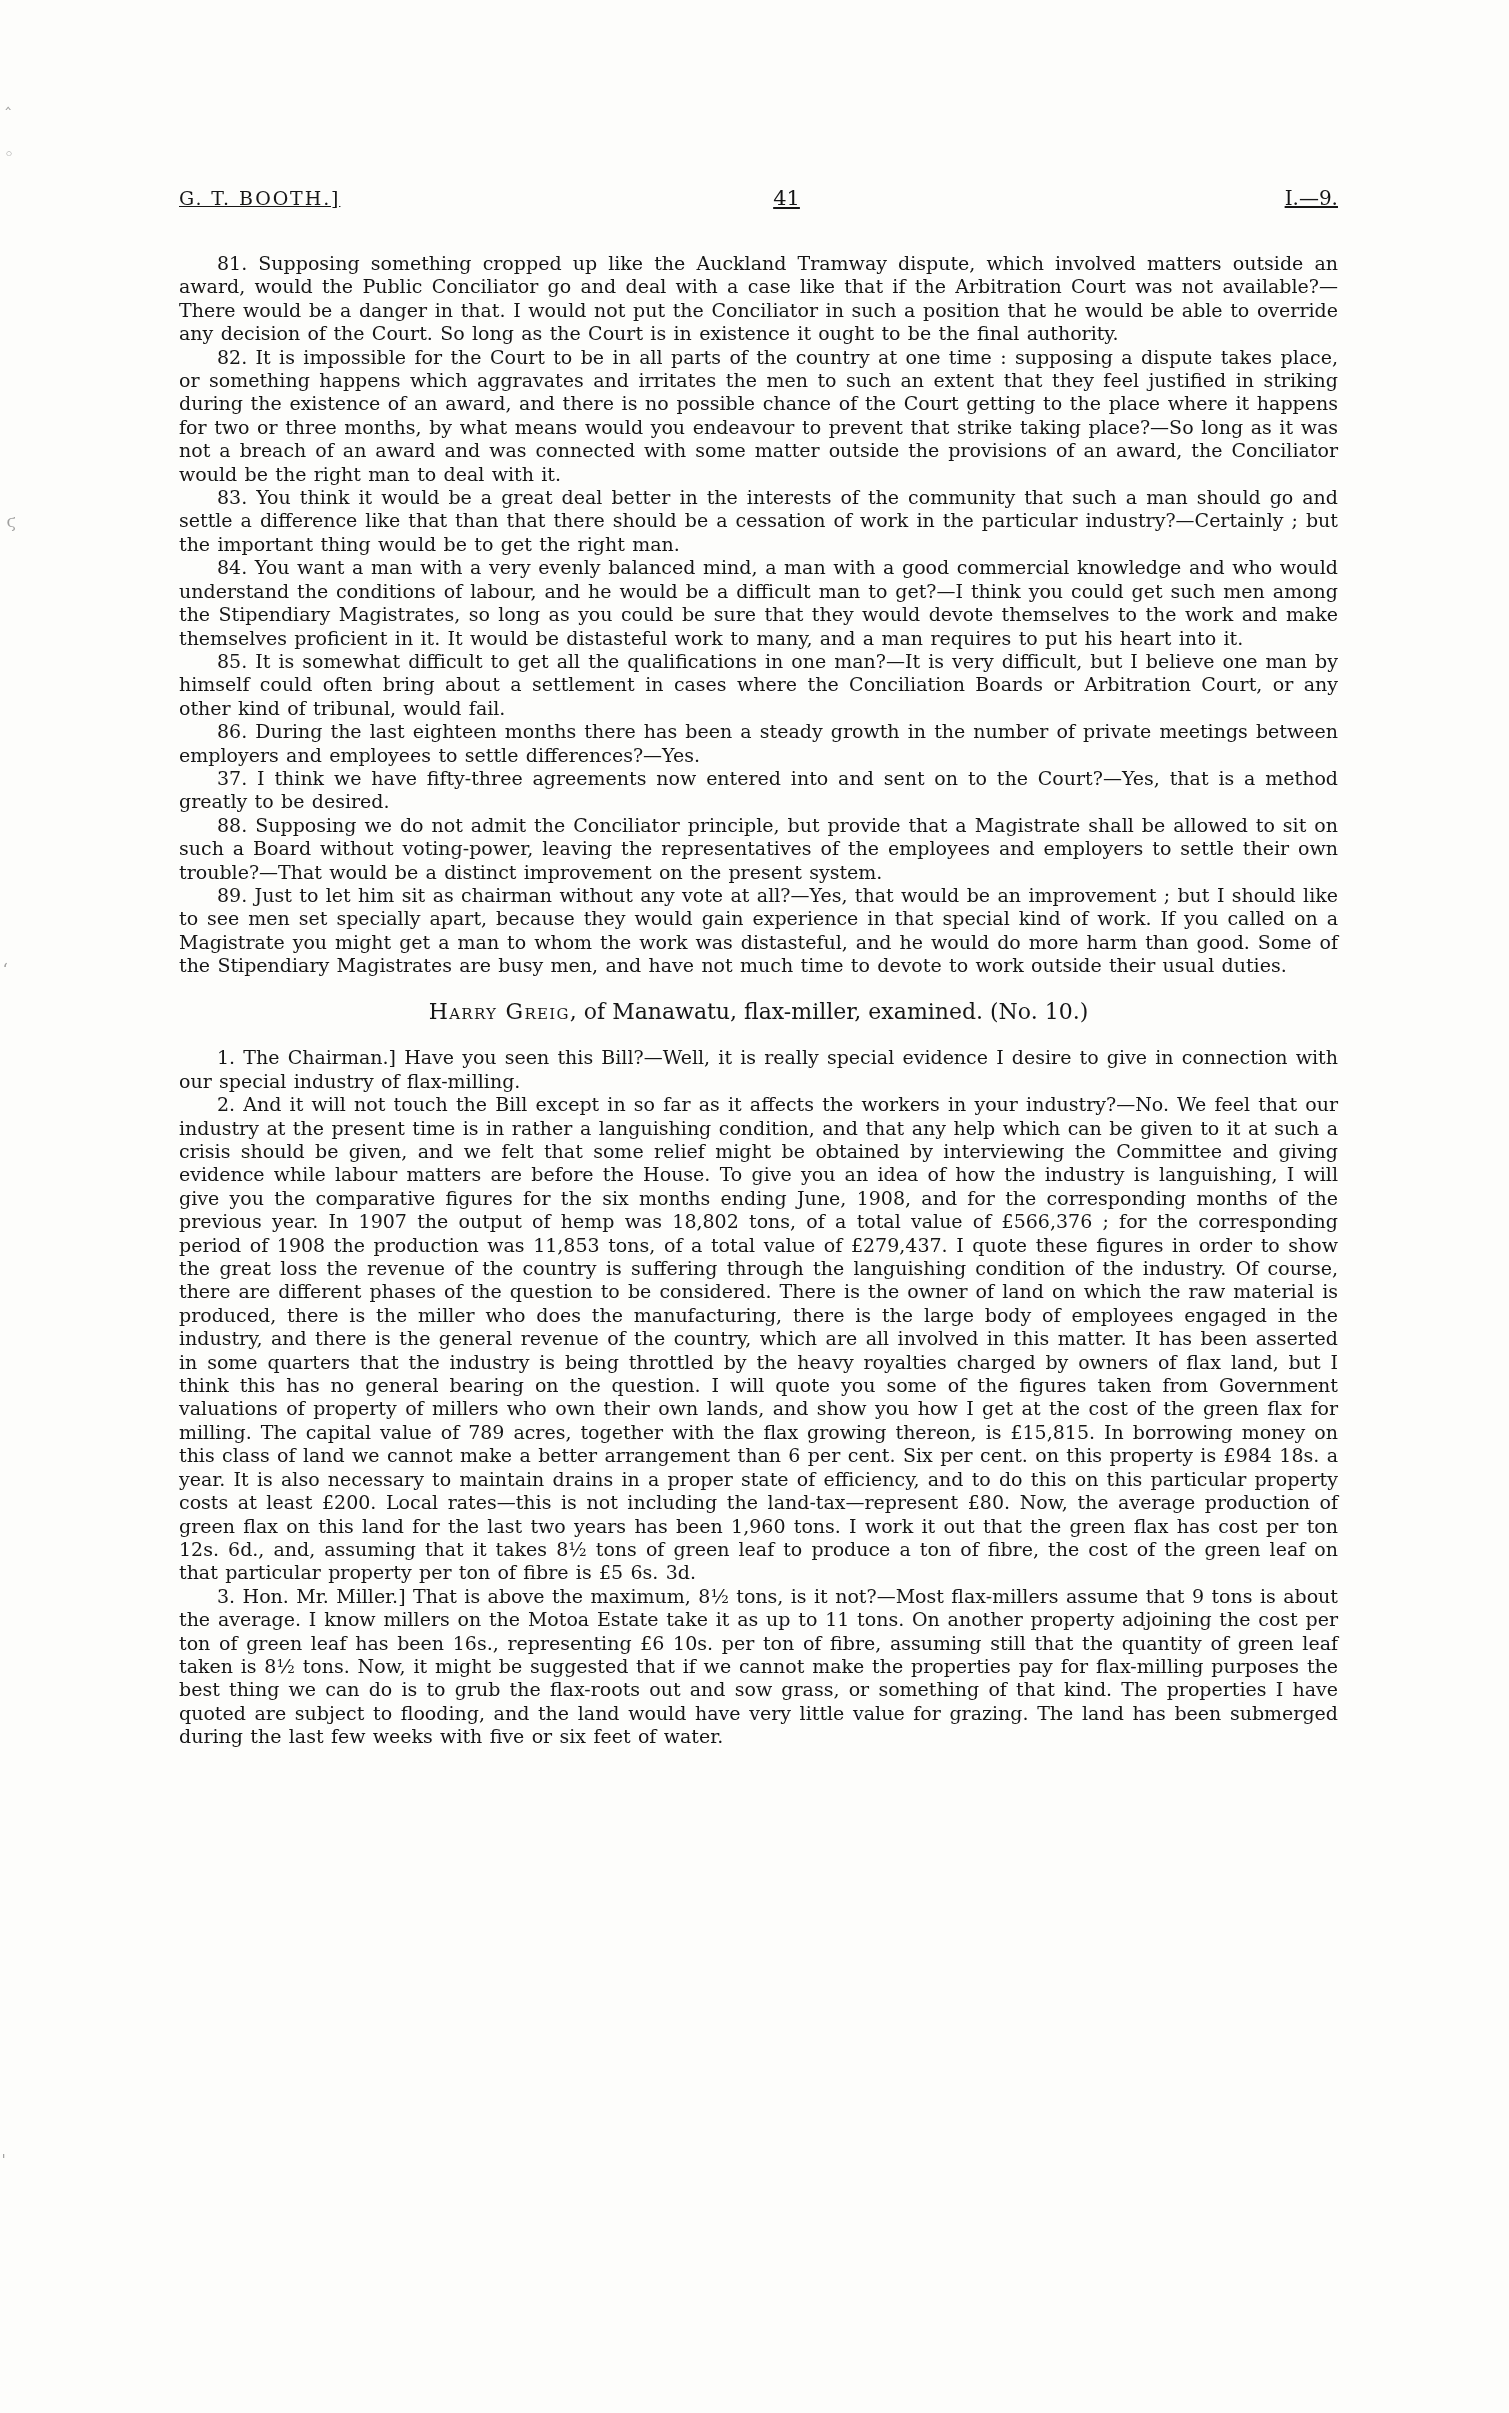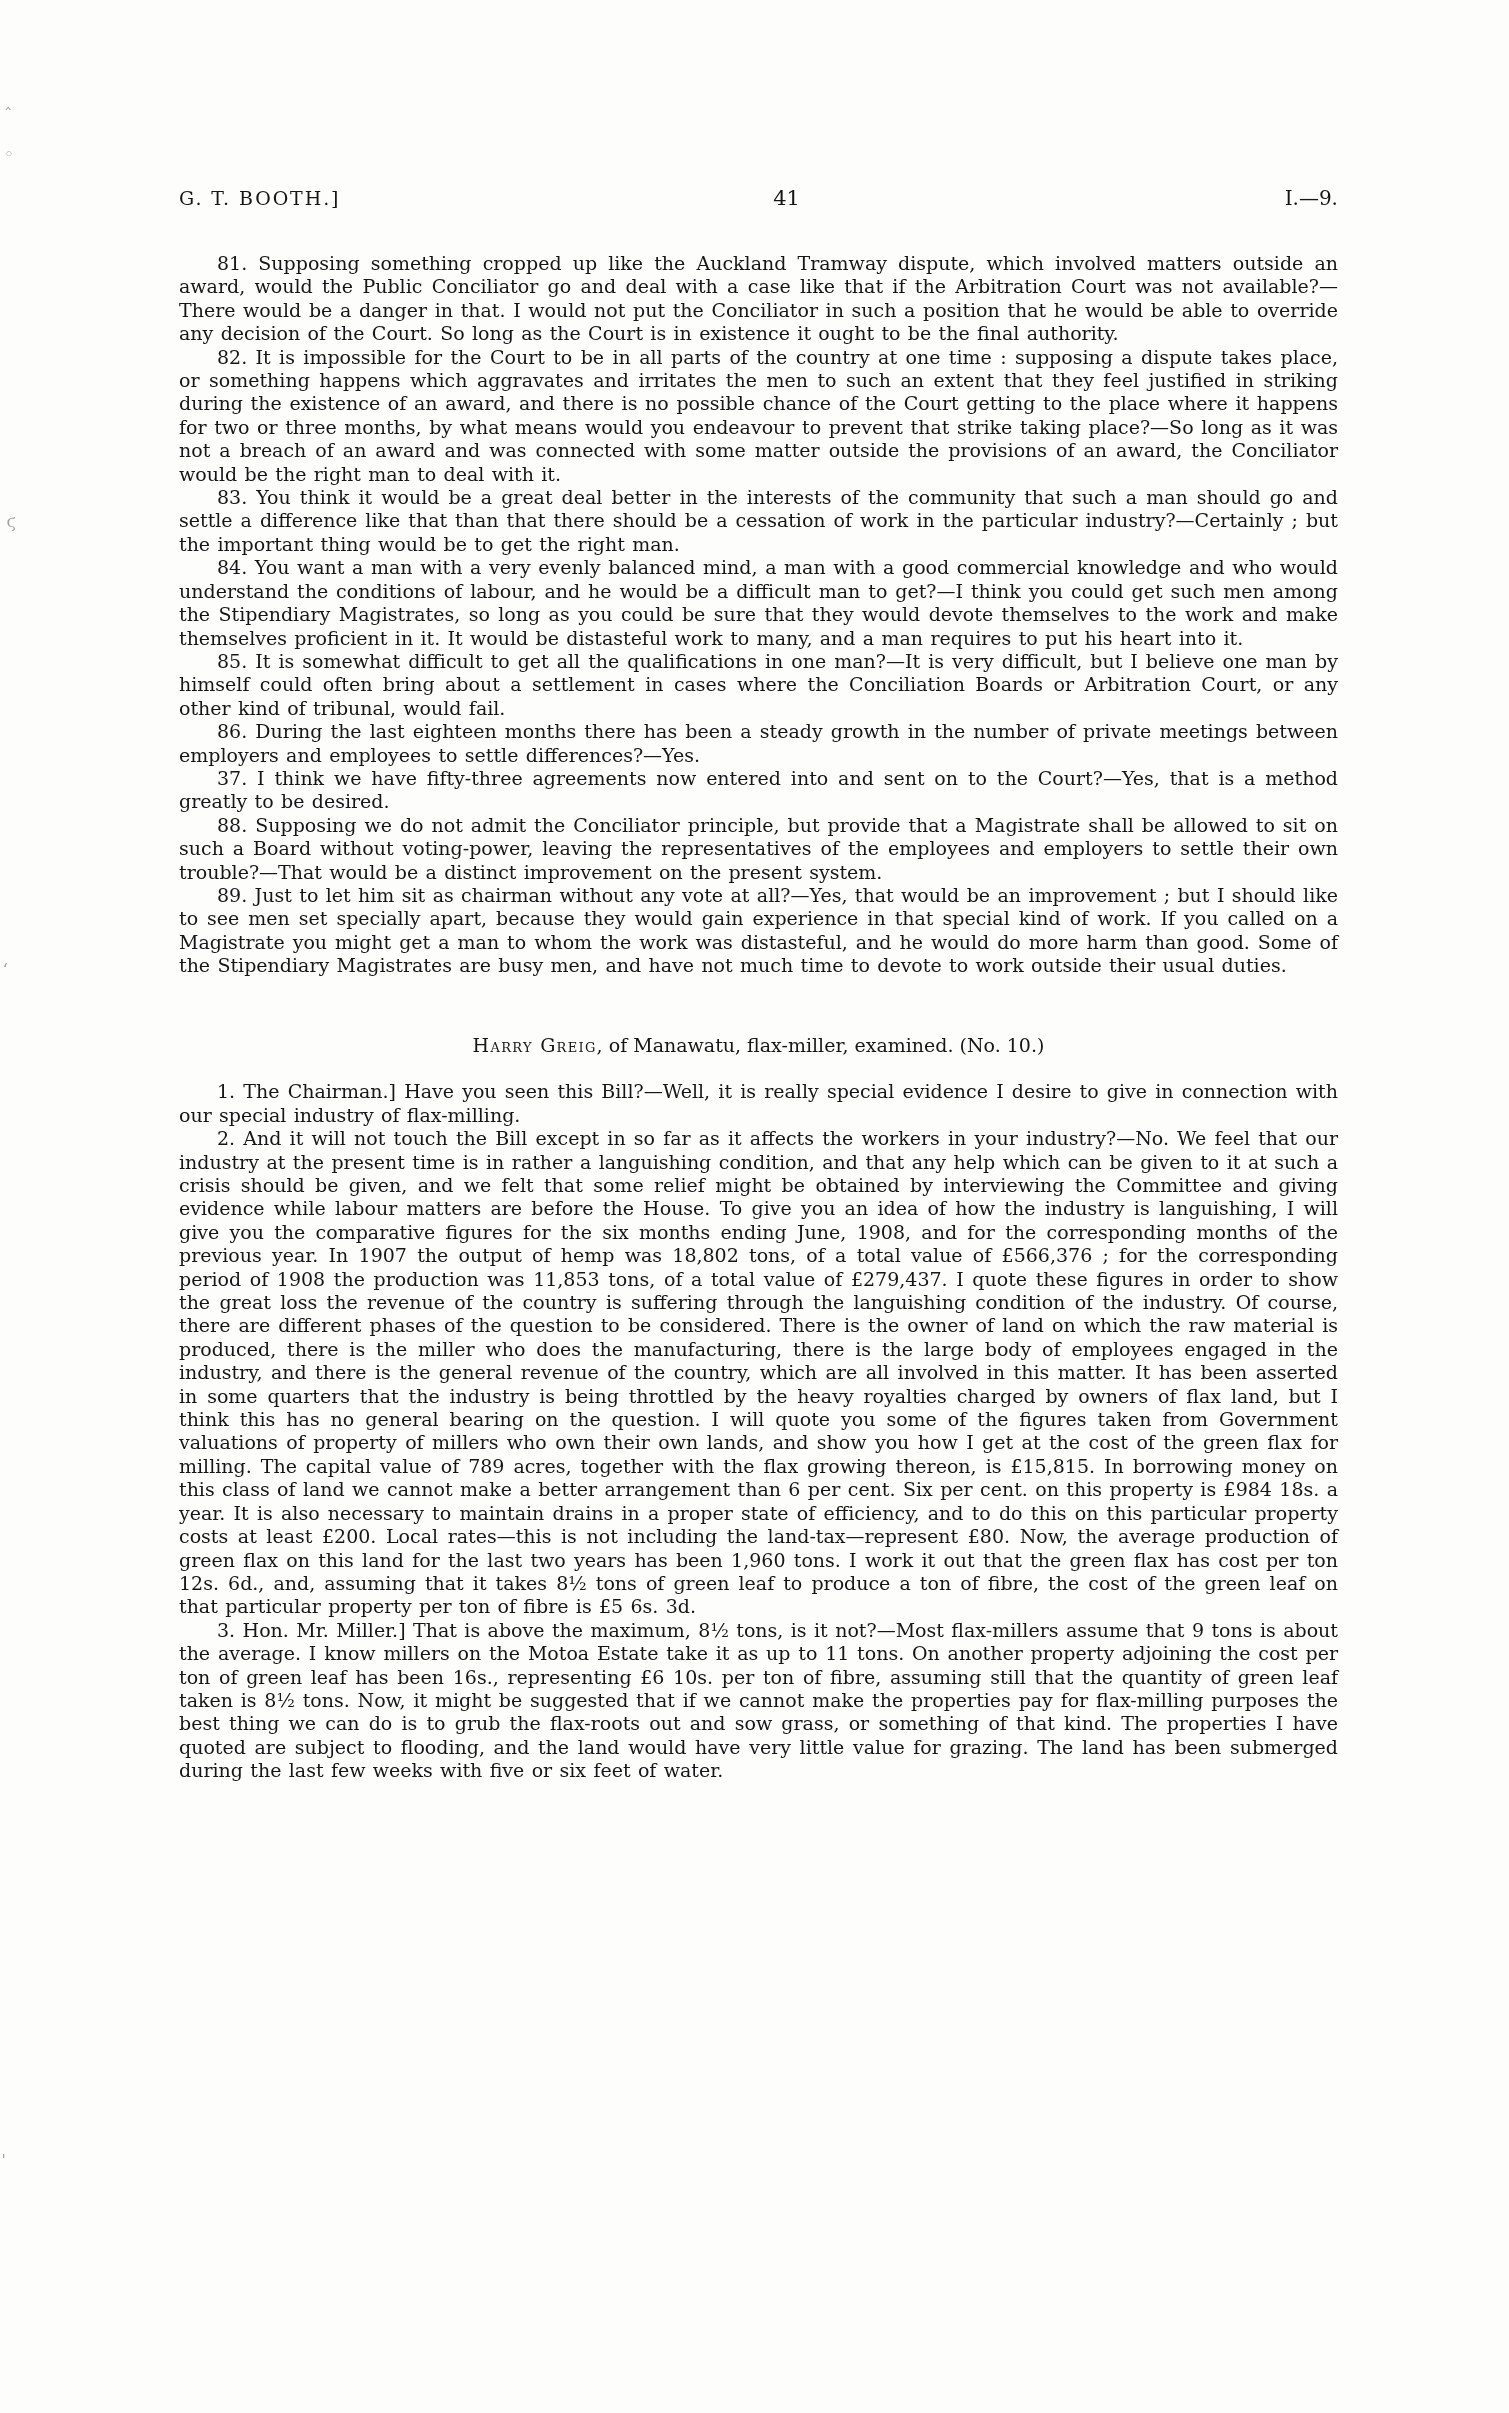--- a/index.html
+++ b/index.html
@@ -21,20 +21,21 @@
     left: 179px;
     top: 187px;
     width: 1159px;
   }
   .running-head {
     display: flex;
     justify-content: space-between;
     align-items: flex-start;
     font-size: 19.5px;
     line-height: 22px;
+    text-decoration: underline;
   }
   .rh-left {
     letter-spacing: 1.9px;
     font-size: 19px;
   }
   .rh-center {
     font-size: 21px;
     transform: translateX(-26px);
   }
   .rh-right {
@@ -45,24 +46,24 @@
     text-indent: 38px;
     text-align: justify;
     font-size: 19px;
     line-height: 23.4px;
     word-spacing: 1.3px;
   }
   .booth-block {
     margin-top: 43px;
   }
   .witness-heading {
-    margin-top: 56px;
+    margin-top: 22px;
     margin-bottom: 23.4px;
     text-align: center;
-    font-size: 19px;
+    font-size: 22px;
     line-height: 23.4px;
   }
   .sc {
     font-variant: small-caps;
     letter-spacing: 1.3px;
   }
   .speaker {
   }
   .imprint {
     margin-top: 18px;

